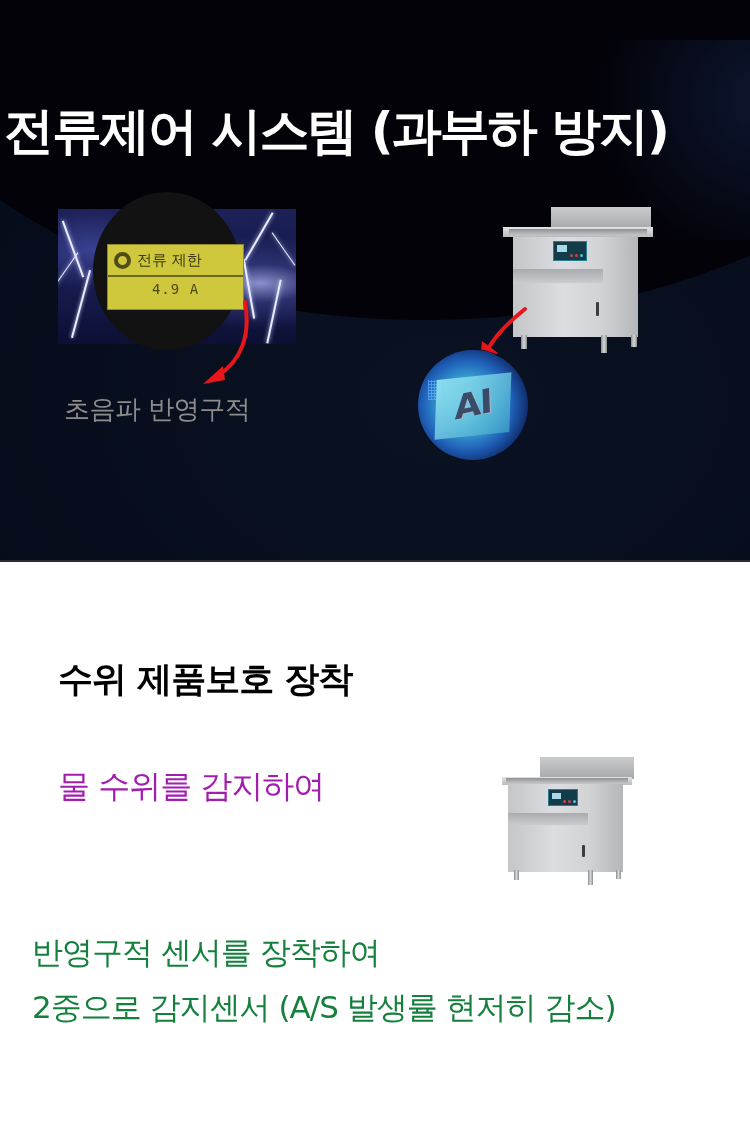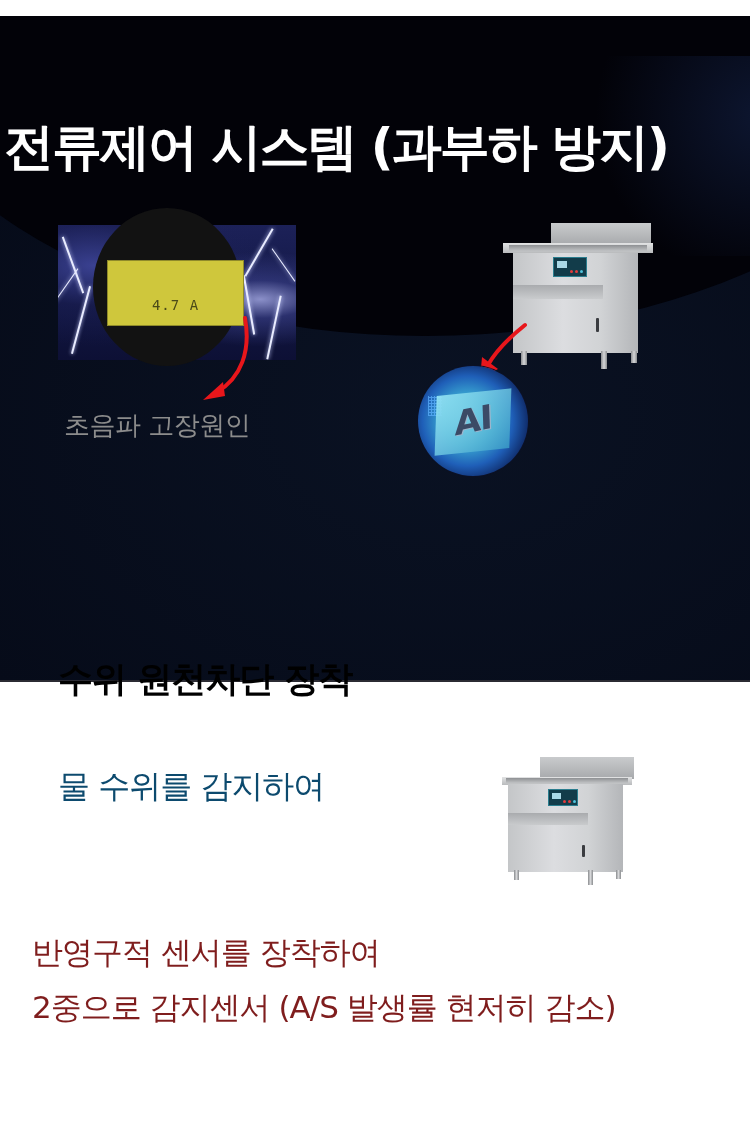--- a/index.html
+++ b/index.html
@@ -1,21 +1,21 @@
 <!DOCTYPE html>
 <html><head>
   <meta charset="utf-8">
   <style>
     * { margin: 0; padding: 0; box-sizing: border-box; }
     html, body { width: 750px; height: 1125px; overflow: hidden; background: #ffffff; }
     body { font-family: "DejaVu Sans", "Liberation Sans", sans-serif; position: relative; }
 
     
     .dark-section {
-      position: absolute; left: 0; top: 16px; width: 750px; height: 666px;
+      position: absolute; left: 0; top: 0; width: 750px; height: 562px;
       background: #03030d; overflow: hidden;
     }
     .dark-section .wave {
       position: absolute; left: -300px; top: 40px; width: 1500px; height: 900px;
       border-radius: 50%;
       background: radial-gradient(ellipse at 50% 40%, #0a1223 0%, #060b19 55%, #04060f 100%);
     }
     .dark-section .wave-cover {
       position: absolute; left: -150px; top: -420px; width: 1150px; height: 740px;
       border-radius: 50%;
@@ -109,25 +109,25 @@
       background: repeating-linear-gradient(0deg,#5fb3ff 0 1px,transparent 1px 3px),
                   repeating-linear-gradient(90deg,#5fb3ff 0 1px,transparent 1px 3px);
       opacity: 0.7; }
 
     
     .section2-title {
       position: absolute; left: 58px; top: 656px; color: #000000;
       font-size: 35px; font-weight: bold; letter-spacing: -1px; white-space: nowrap;
     }
     .section2-desc {
-      position: absolute; left: 58px; top: 760px; color: #0c4a6e;
+      position: absolute; left: 58px; top: 760px; color: #a21caf;
       font-size: 32px; line-height: 52px; letter-spacing: -1px;
     }
     .section2-bottom {
-      position: absolute; left: 32px; top: 925px; color: #7f1d1d;
+      position: absolute; left: 32px; top: 925px; color: #15803d;
       font-size: 31px; line-height: 55px; letter-spacing: -1px; white-space: nowrap;
     }
   </style>
 </head>
 <body>
 
 <section class="dark-section">
   <div class="wave"></div>
   <div class="wave-cover"></div>
   <div class="corner-glow"></div>
@@ -138,30 +138,34 @@
     <div class="bolt" style="left:14px;top:10px;height:60px;transform:rotate(-20deg);"></div>
     <div class="bolt" style="left:22px;top:60px;height:70px;transform:rotate(15deg);"></div>
     <div class="bolt" style="left:8px;top:40px;height:40px;transform:rotate(35deg);width:1px;"></div>
     <div class="bolt" style="left:200px;top:0px;height:55px;transform:rotate(30deg);"></div>
     <div class="bolt" style="left:190px;top:50px;height:60px;transform:rotate(-10deg);"></div>
     <div class="bolt" style="left:215px;top:70px;height:65px;transform:rotate(12deg);"></div>
     <div class="bolt" style="left:225px;top:20px;height:40px;transform:rotate(-35deg);width:1px;"></div>
   </div>
   <div class="lcd-circle"></div>
   <div class="lcd-screen">
-    <div class="lcd-value">4.7 A</div>
+    <div class="lcd-header">
+      <span class="lcd-ring"></span>
+      <span class="lcd-label">전류 제한</span>
+    </div>
+    <div class="lcd-value">4.9 A</div>
   </div>
 
   <svg class="red-arrow" style="left:195px;top:300px;" width="60" height="90" viewBox="0 0 60 90">
     <path d="M50 2 C 56 35, 46 62, 22 76" stroke="#e8161b" stroke-width="4" fill="none" stroke-linecap="round"></path>
     <polygon points="8,84 28,66 30,80" fill="#e8161b"></polygon>
   </svg>
 
   <div class="caption-left">
-    <div>초음파 고장원인</div>
+    <div>초음파 반영구적</div>
   </div>
 
   <div class="machine" style="left:503px;top:207px;width:150px;height:150px;">
     <div class="backsplash" style="left:48px;top:0;width:100px;height:22px;"></div>
     <div class="rim" style="left:0;top:20px;width:150px;height:10px;"></div>
     <div class="basin" style="left:6px;top:22px;width:138px;height:6px;"></div>
     <div class="body" style="left:10px;top:30px;width:125px;height:100px;"></div>
     <div class="panel" style="left:50px;top:34px;width:34px;height:20px;">
       <div class="disp" style="left:3px;top:3px;width:10px;height:7px;"></div>
       <div class="btn" style="left:16px;top:12px;background:#e23b3b;"></div>
@@ -183,21 +187,21 @@
   <div class="ai-chip">
     <div class="grid"></div>
     <div class="chip-face"></div>
     <div class="ai-text">AI</div>
   </div>
 
   <div class="bottom-line"></div>
 </section>
 
 <section>
-  <h2 class="section2-title">수위 원천차단 장착</h2>
+  <h2 class="section2-title">수위 제품보호 장착</h2>
 
   <div class="section2-desc">
     <div>물 수위를 감지하여</div>
   </div>
 
   <div class="machine" style="left:502px;top:757px;width:132px;height:130px;">
     <div class="backsplash" style="left:38px;top:0;width:94px;height:22px;"></div>
     <div class="rim" style="left:0;top:20px;width:130px;height:8px;"></div>
     <div class="basin" style="left:4px;top:21px;width:122px;height:5px;"></div>
     <div class="body" style="left:6px;top:27px;width:115px;height:88px;"></div>

